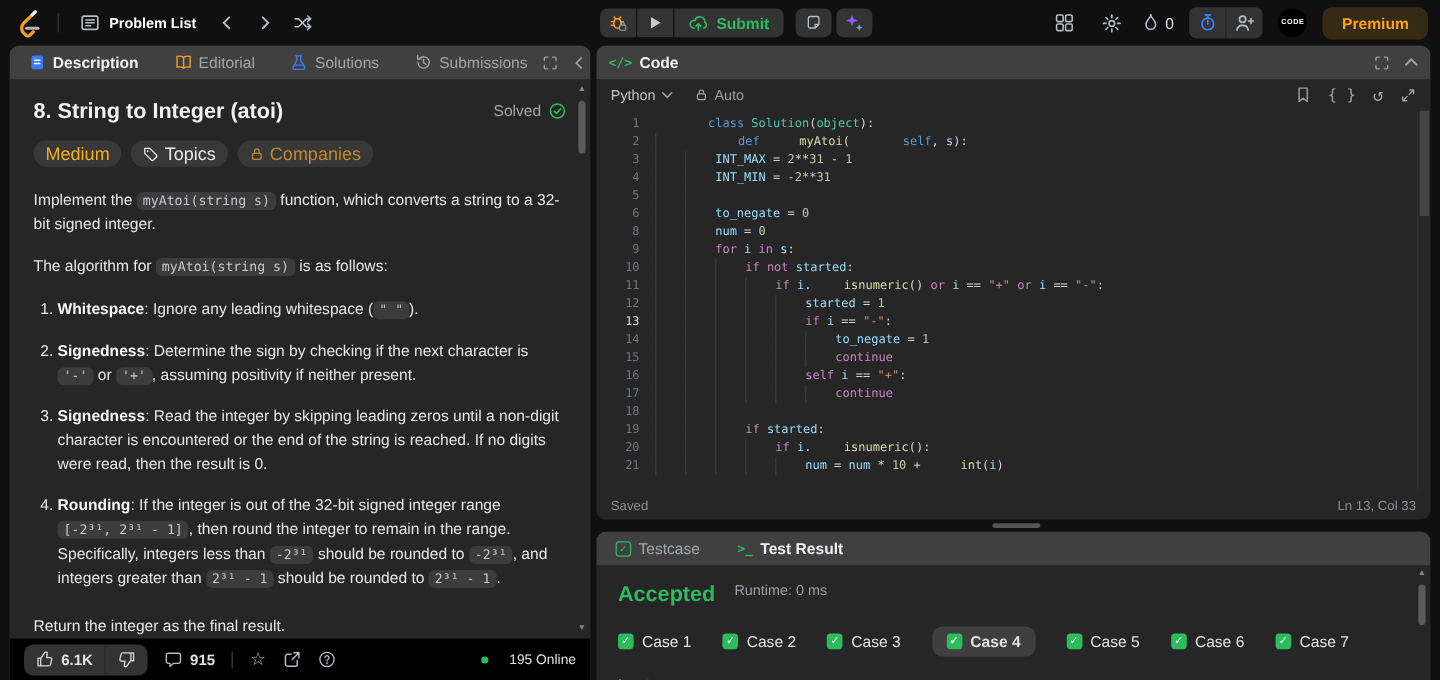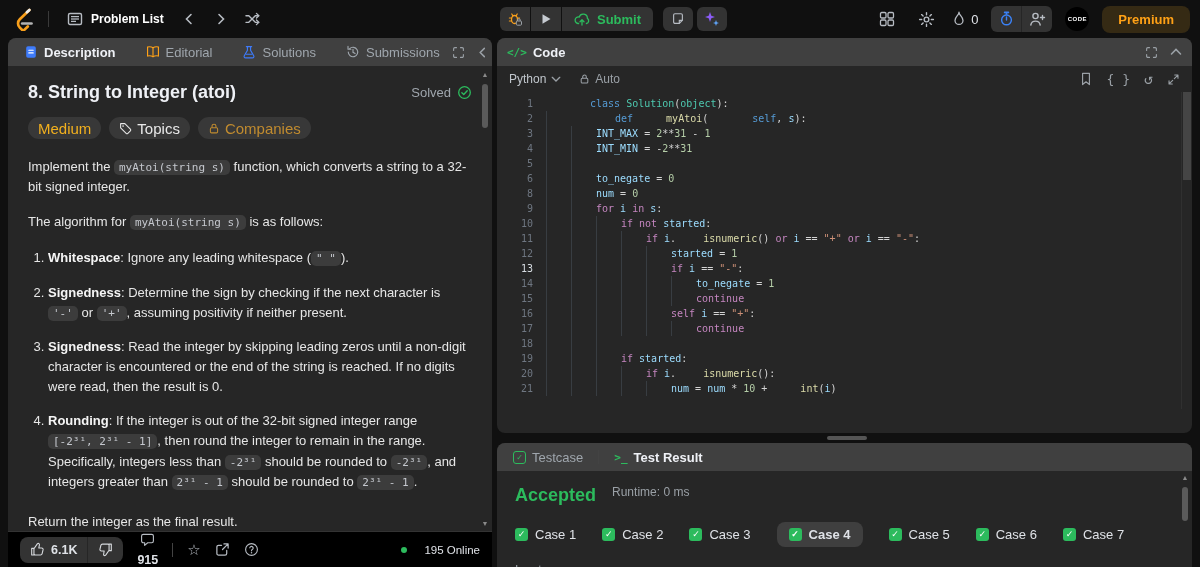--- a/index.html
+++ b/index.html
@@ -67,21 +67,21 @@
   ol.steps{margin:16px 0 0 0;padding-left:20px;}
   ol.steps li{font-size:13px;line-height:1.55;color:#e6e6e6;margin-bottom:14px;}
   .step-label{font-weight:bold;color:#f5f5f5;}
   .outro{margin-top:20px;}
 
   .left-footer{position:absolute;left:0;right:0;bottom:0;height:36px;border-top:1px solid #333;display:flex;align-items:center;padding:0 12px;gap:14px;box-sizing:border-box;background:#000000;}
   .like-pill{display:flex;align-items:center;background:#333333;border-radius:8px;height:26px;overflow:hidden;}
   .like-seg{display:flex;align-items:center;gap:6px;padding:0 10px;height:100%;cursor:pointer;color:#b7bcc3;}
   .like-seg + .like-seg{border-left:1px solid #262626;}
   .like-count{font-size:12.5px;font-weight:bold;color:#dfe2e7;}
-  .foot-group{display:flex;align-items:center;gap:6px;color:#b7bcc3;cursor:pointer;flex-direction:column;}
+  .foot-group{display:flex;align-items:center;gap:6px;color:#b7bcc3;cursor:pointer;}
   .foot-count{font-size:12.5px;font-weight:bold;color:#dfe2e7;}
   .foot-div{width:1px;height:14px;background:#434343;}
   .foot-icon{color:#b7bcc3;cursor:pointer;font-size:15px;line-height:1;}
   .online-wrap{margin-left:auto;display:flex;align-items:center;gap:17px;}
   .online-dot{width:6px;height:6px;border-radius:50%;background:#2cbb5d;}
   .online-label{font-size:11.5px;color:#dfe2e7;}
 
   
   .sbar{position:absolute;width:10px;display:flex;flex-direction:column;align-items:center;}
   .sbar .arrow{color:#8a8a8a;font-size:7px;line-height:10px;flex:none;cursor:pointer;}
@@ -458,20 +458,24 @@
         <div class="code-line"><span class="ln">18</span><span class="ind"></span><span class="ind"></span><span class="ind"></span></div>
         <div class="code-line"><span class="ln">19</span><span class="ind"></span><span class="ind"></span><span class="ind"></span><span class="c-c">if</span><span class="c-p"> </span><span class="c-v">started</span><span class="c-p">:</span></div>
         <div class="code-line"><span class="ln">20</span><span class="ind"></span><span class="ind"></span><span class="ind"></span><span class="ind"></span><span class="c-c">if</span><span class="c-p"> </span><span class="c-v">i</span><span class="c-p">.</span><span class="c-f">isnumeric</span><span class="c-p">():</span></div>
         <div class="code-line"><span class="ln">21</span><span class="ind"></span><span class="ind"></span><span class="ind"></span><span class="ind"></span><span class="ind"></span><span class="c-v">num</span><span class="c-p"> = </span><span class="c-v">num</span><span class="c-p"> * </span><span class="c-n">10</span><span class="c-p"> + </span><span class="c-f">int</span><span class="c-p">(</span><span class="c-v">i</span><span class="c-p">)</span></div>
       </div>
     <div class="editor-sbar">
         <div class="ethumb"></div>
       </div>
   </div>
 
+  <div class="code-status">
+    <span>Saved</span>
+    <span>Ln 13, Col 33</span>
+  </div>
 </div>
 
 <div class="drag-handle"></div>
 
 <div class="panel test-panel">
   <div class="panel-header">
     <div class="tab">
       <span class="tc-check">✓</span>
       <span class="ph-dim">Testcase</span>
     </div>

